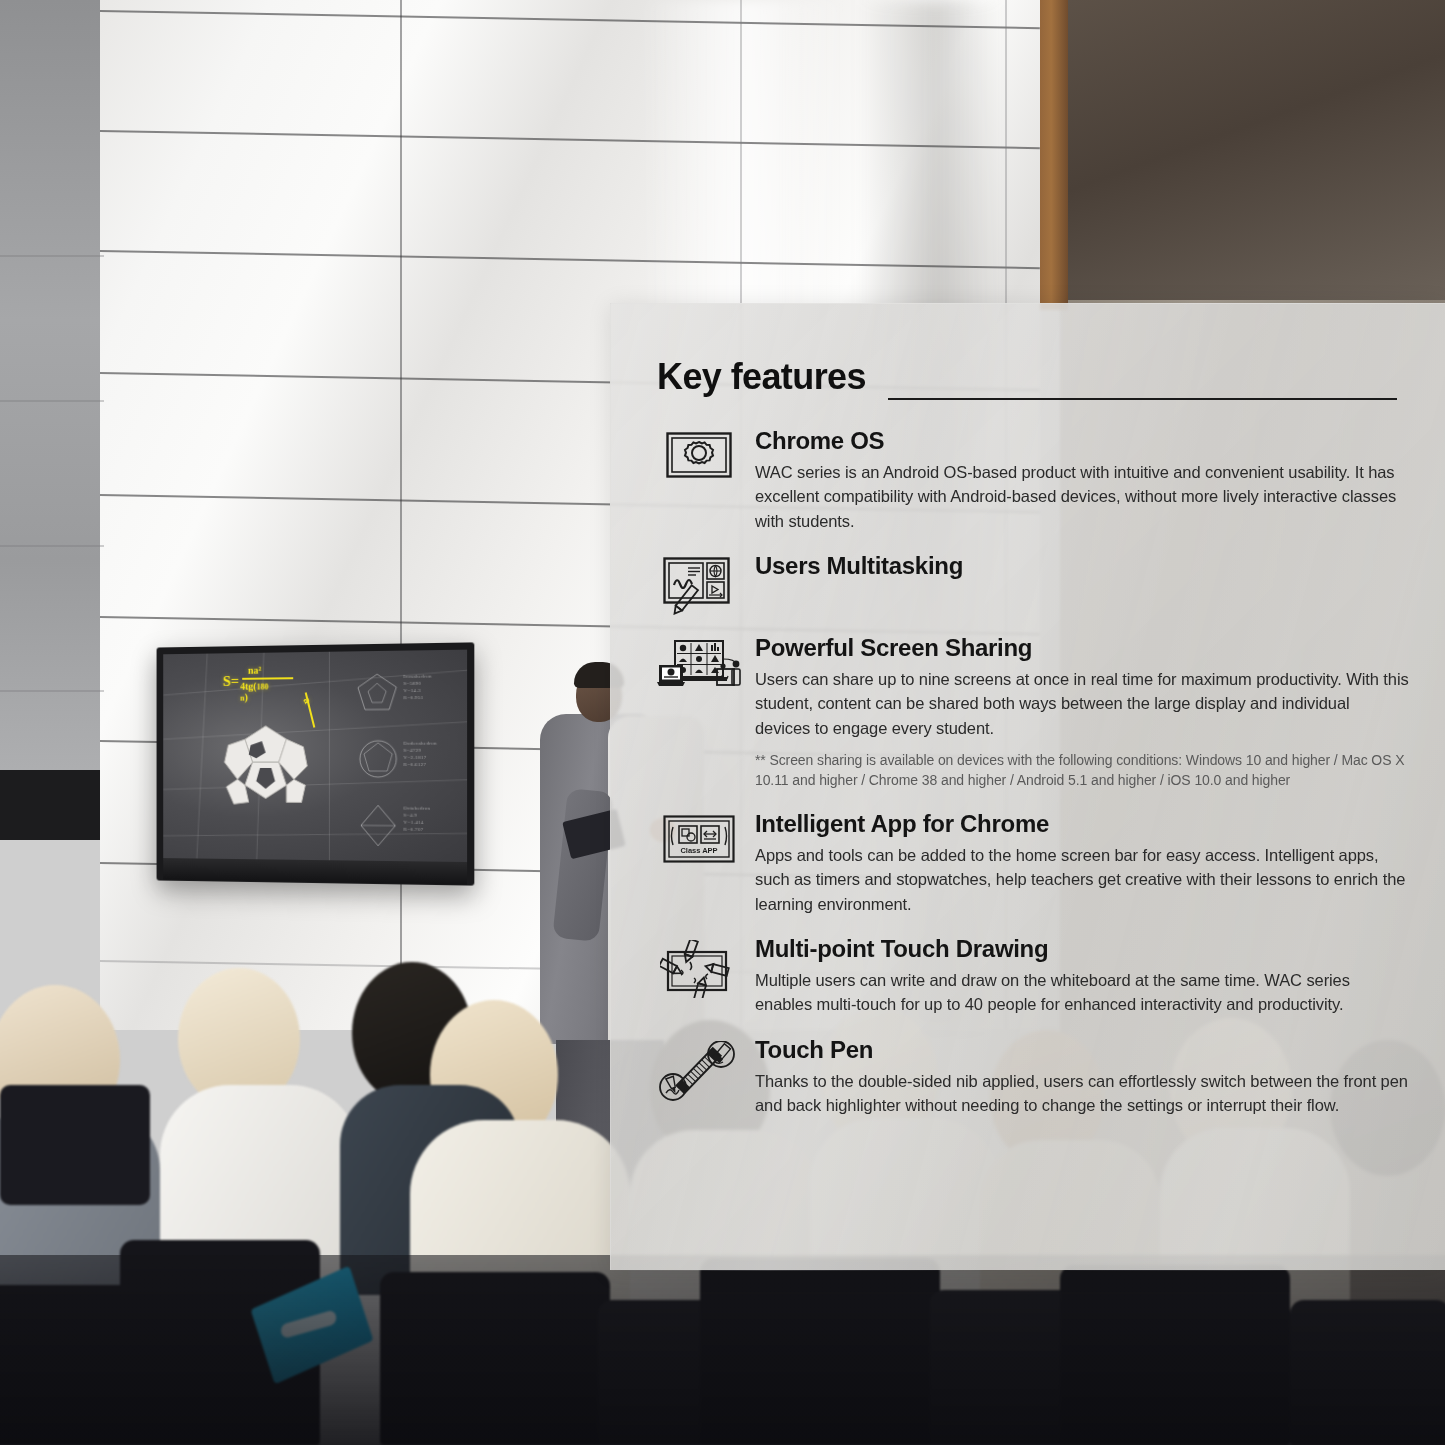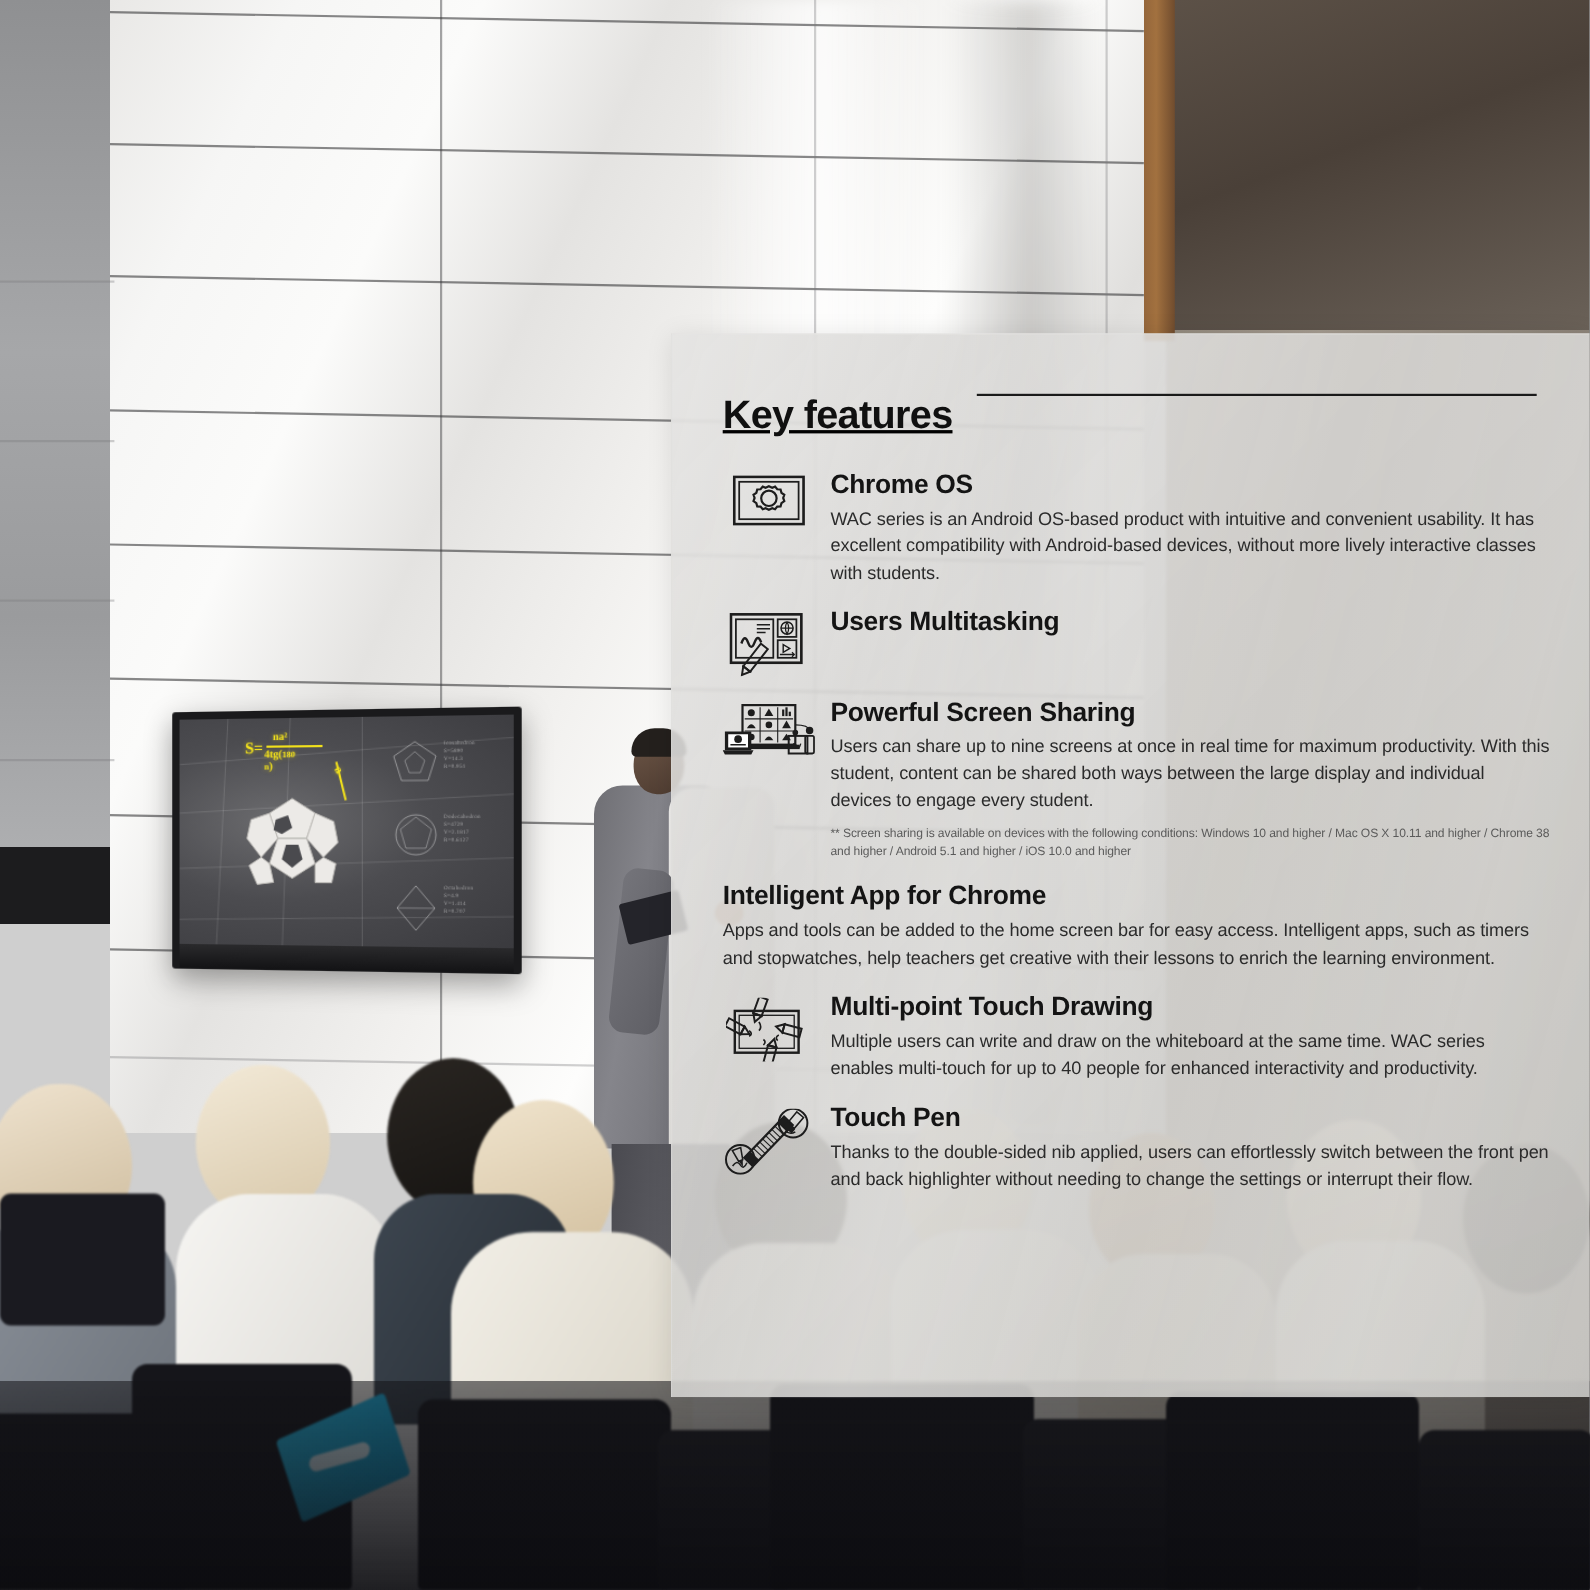--- a/index.html
+++ b/index.html
@@ -273,24 +273,23 @@
   }
 
   .panel-inner {
     position: relative;
     padding: 52px 36px 0 46px;
   }
 
   
   .heading-row {
     display: flex;
-    align-items: flex-start;
+    align-items: flex-end;
     gap: 22px;
     margin-bottom: 30px;
-    text-decoration: underline;
   }
   .heading {
     font-size: 36px;
     font-weight: bold;
     color: #101010;
     letter-spacing: -0.6px;
     white-space: nowrap;
   }
   .heading-rule {
     flex: 1;
@@ -323,21 +322,21 @@
     margin-bottom: 5px;
     line-height: 1.12;
   }
   .feature-desc {
     font-size: 16.5px;
     line-height: 1.48;
     color: #2b2b2b;
     letter-spacing: -0.1px;
   }
   .feature-note {
-    font-size: 11px;
+    font-size: 14px;
     line-height: 1.42;
     color: #5a5a5a;
     margin-top: 11px;
     letter-spacing: -0.1px;
   }
 
   svg { display: block; }
 </style>
 </head>
 <body>
@@ -584,20 +583,41 @@
           </svg>
         </div>
         <div class="feature-body">
           <div class="feature-title">Powerful Screen Sharing</div>
           <div class="feature-desc">Users can share up to nine screens at once in real time for maximum productivity. With this student, content can be shared both ways between the large display and individual devices to engage every student.</div>
           <div class="feature-note">** Screen sharing is available on devices with the following conditions: Windows 10 and higher / Mac OS X 10.11 and higher / Chrome 38 and higher / Android 5.1 and higher / iOS 10.0 and higher</div>
         </div>
       </div>
 
       <div class="feature">
+        <div class="feature-icon">
+          <svg width="72" height="48" viewBox="0 0 72 48">
+            <rect x="1.5" y="1.5" width="69" height="45" fill="none" stroke="#1d1d1d" stroke-width="2.2"></rect>
+            <rect x="6" y="6" width="60" height="36" fill="none" stroke="#1d1d1d" stroke-width="1.4"></rect>
+            <path d="M10,12 q-3,9 0,18" fill="none" stroke="#1d1d1d" stroke-width="1.4"></path>
+            <path d="M62,12 q3,9 0,18" fill="none" stroke="#1d1d1d" stroke-width="1.4"></path>
+            <rect x="16" y="11" width="18" height="17" fill="none" stroke="#1d1d1d" stroke-width="1.6"></rect>
+            <rect x="38" y="11" width="18" height="17" fill="none" stroke="#1d1d1d" stroke-width="1.6"></rect>
+            <g stroke="#1d1d1d" stroke-width="1.3" fill="none">
+              <rect x="19" y="14" width="7" height="7"></rect>
+              <circle cx="28" cy="22" r="4"></circle>
+            </g>
+            <g stroke="#1d1d1d" stroke-width="1.3" fill="none">
+              <line x1="41" y1="24" x2="53" y2="24"></line>
+              <line x1="41" y1="19" x2="53" y2="19"></line>
+              <polyline points="44,16 41,19 44,22"></polyline>
+              <polyline points="50,16 53,19 50,22"></polyline>
+            </g>
+            <text x="36" y="38" font-family="Liberation Sans, sans-serif" font-size="7.5" font-weight="bold" text-anchor="middle" fill="#1d1d1d">Class APP</text>
+          </svg>
+        </div>
         <div class="feature-body">
           <div class="feature-title">Intelligent App for Chrome</div>
           <div class="feature-desc">Apps and tools can be added to the home screen bar for easy access. Intelligent apps, such as timers and stopwatches, help teachers get creative with their lessons to enrich the learning environment.</div>
         </div>
       </div>
 
       <div class="feature">
         <div class="feature-icon">
           <svg width="78" height="58" viewBox="0 0 78 58">
             <rect x="8" y="12" width="58" height="38" fill="none" stroke="#1d1d1d" stroke-width="2.2"></rect>

